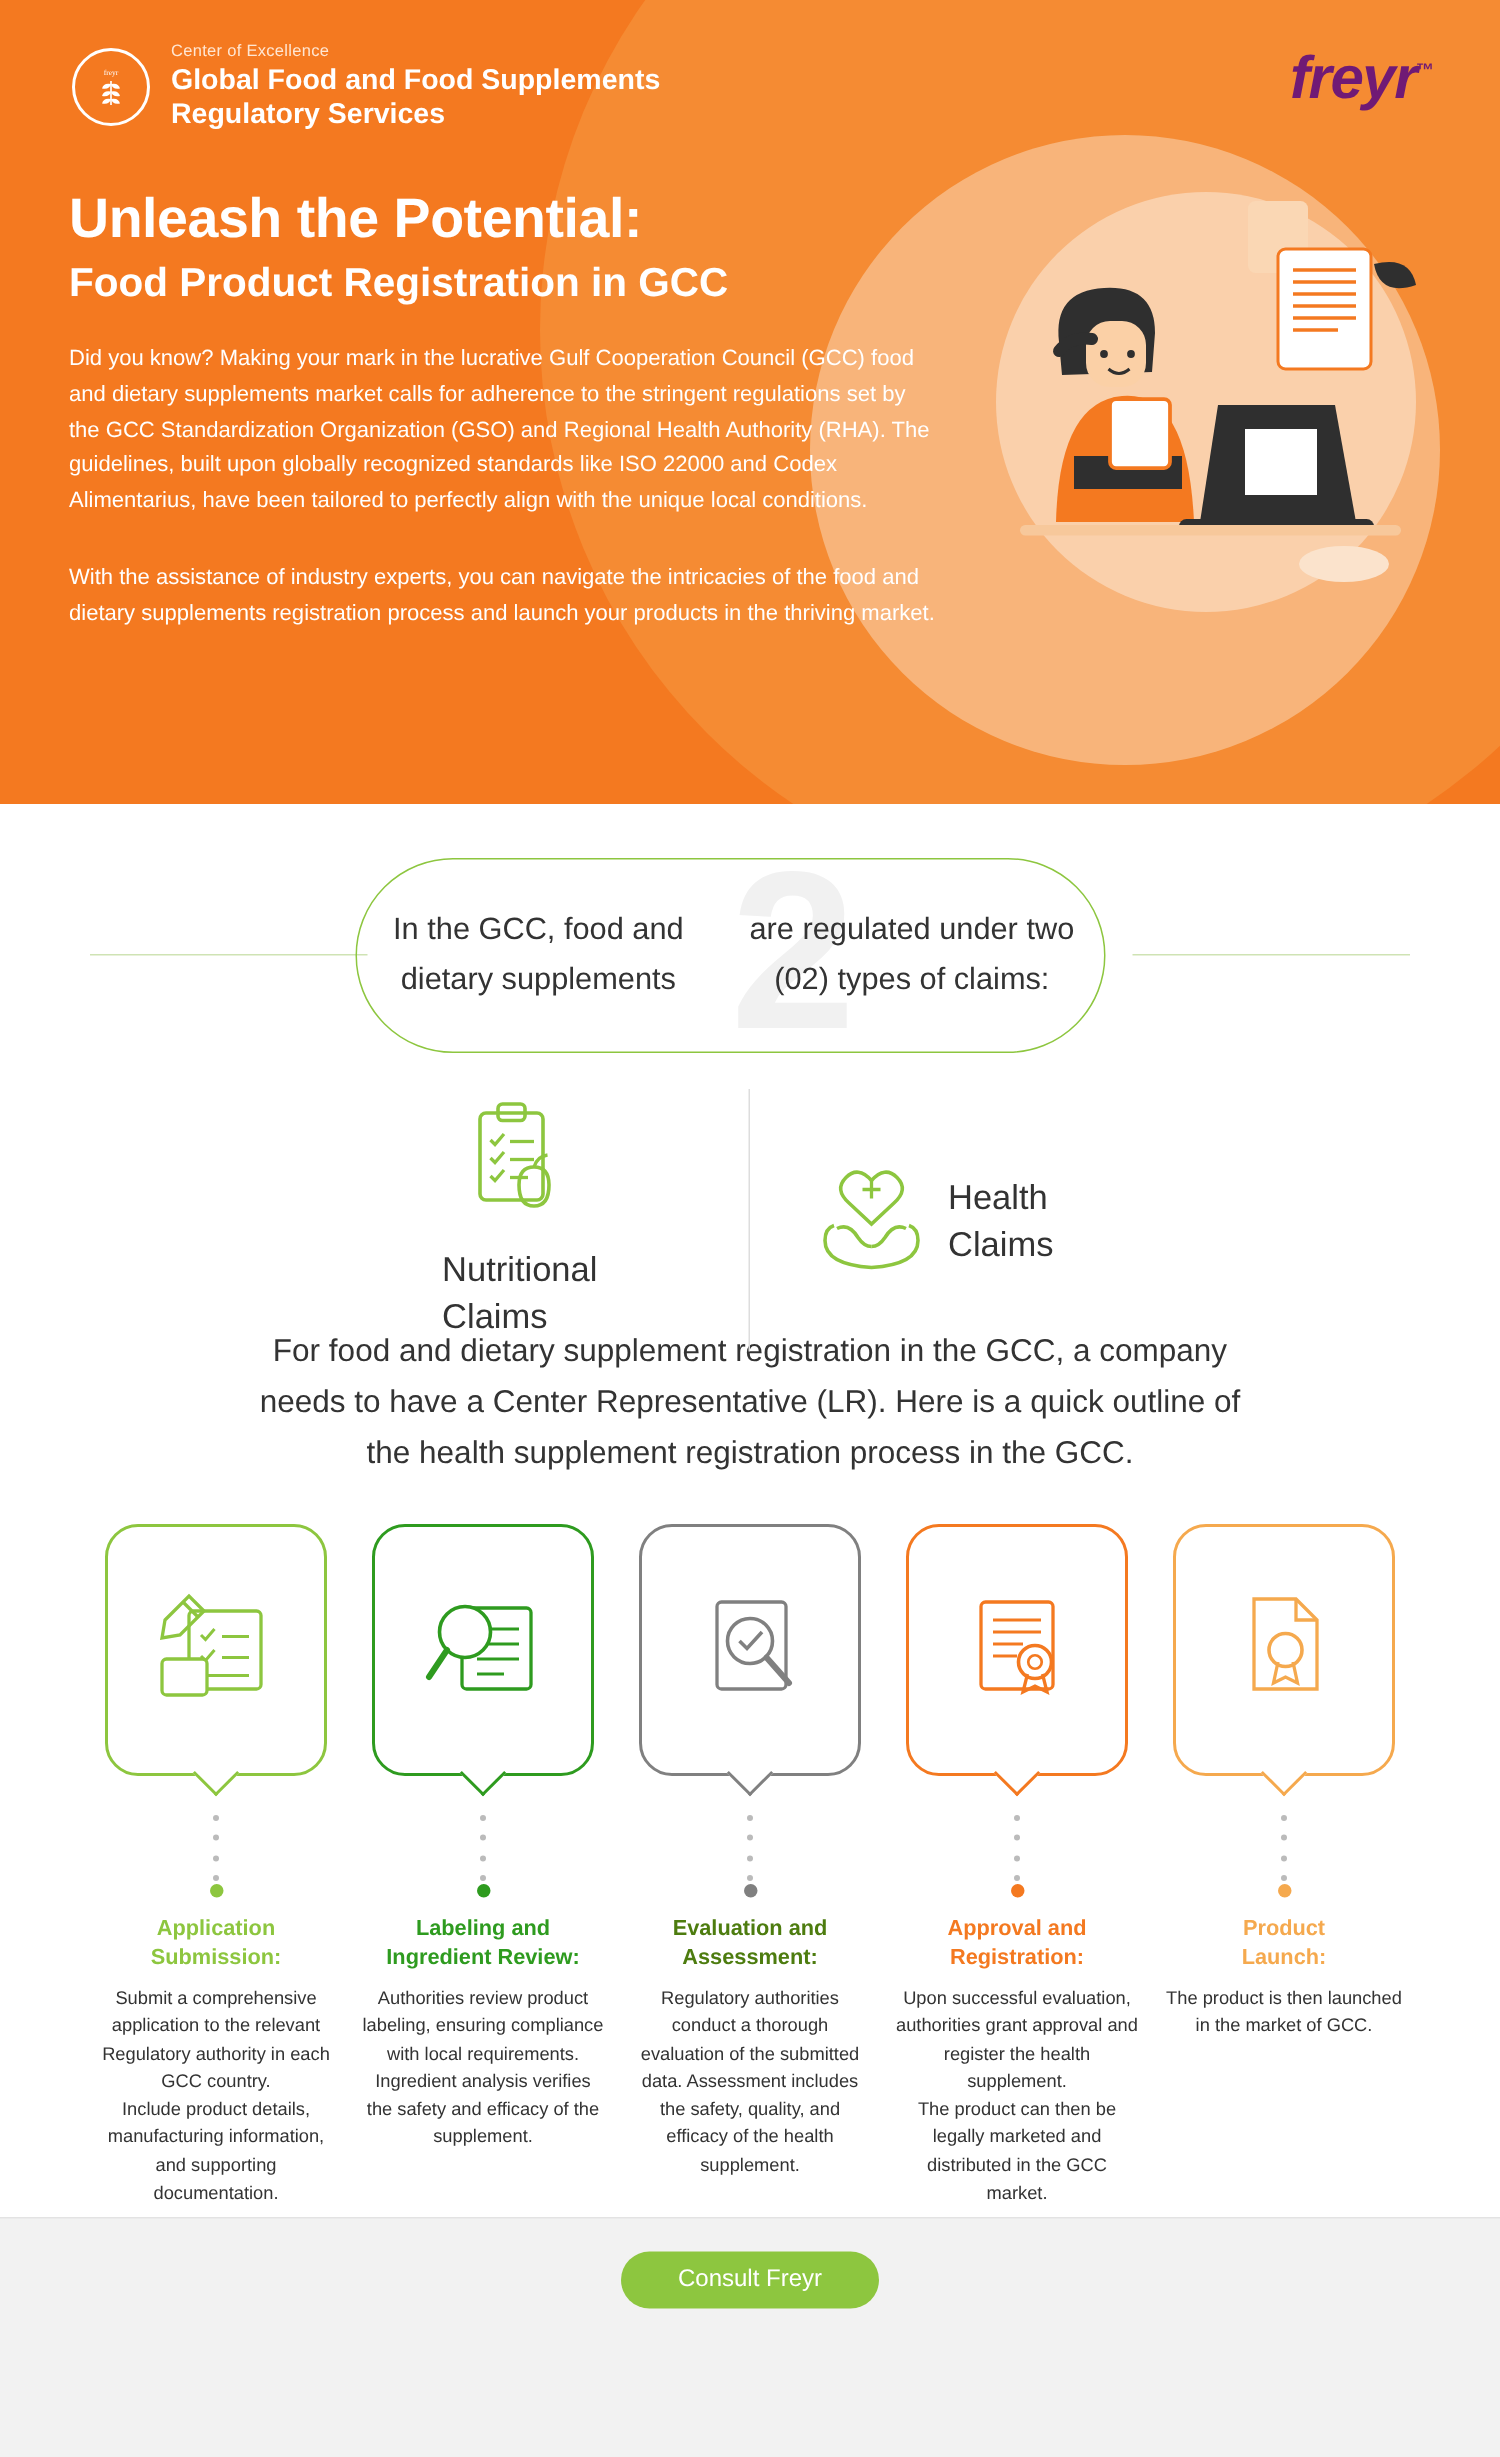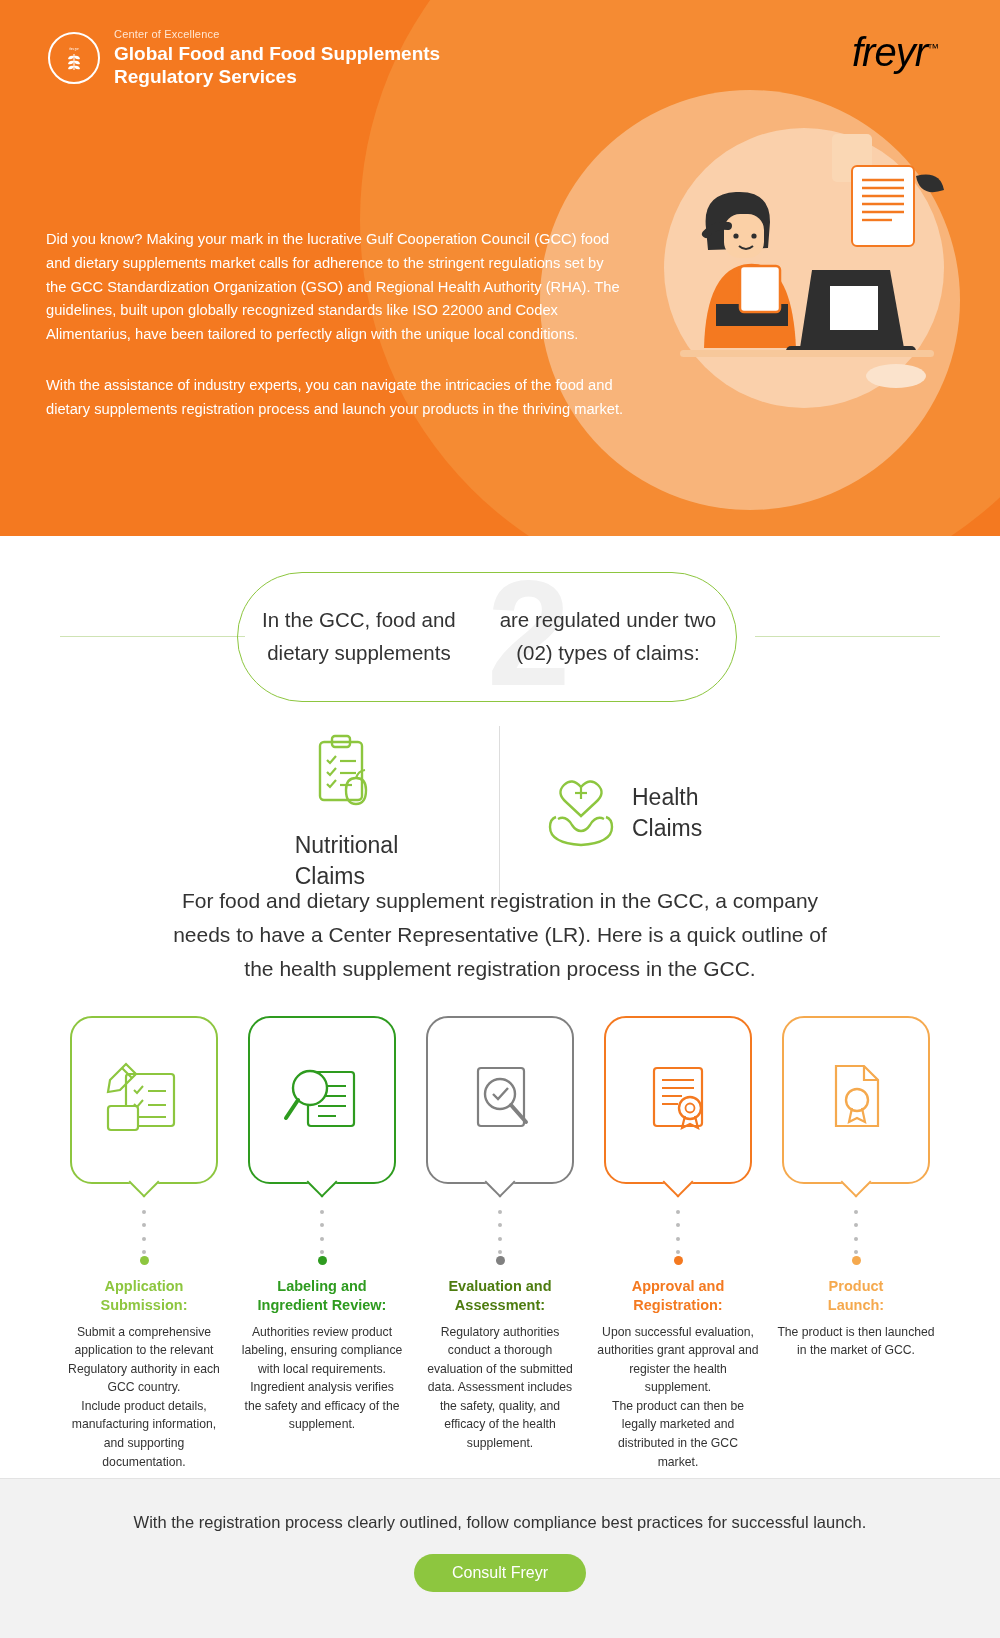--- a/index.html
+++ b/index.html
@@ -63,25 +63,25 @@
     margin-bottom: 2px;
   }
   .brand-text .line1, .brand-text .line2 {
     color: #ffffff;
     font-size: 19px;
     font-weight: bold;
     line-height: 1.22;
   }
   .freyr-logo {
     position: absolute;
-    right: 62px;
+    right: 45px;
     top: 30px;
-    color: #000000;
+    color: #701a75;
     font-size: 40px;
-    font-weight: normal;
+    font-weight: bold;
     font-style: italic;
     letter-spacing: -1px;
     z-index: 5;
   }
   .freyr-logo sup { font-size: 12px; font-style: normal; vertical-align: super; }
 
   .hero-title {
     position: absolute;
     left: 46px;
     top: 125px;
@@ -343,20 +343,24 @@
     </div>
     <div class="brand-text">
       <div class="coe">Center of Excellence</div>
       <div class="line1">Global Food and Food Supplements</div>
       <div class="line2">Regulatory Services</div>
     </div>
   </div>
 
   <div class="freyr-logo"><span>freyr</span><sup>™</sup></div>
 
+  <div class="hero-title">
+    <div class="t1">Unleash the Potential:</div>
+    <div class="t2">Food Product Registration in GCC</div>
+  </div>
 
   <div class="hero-p hero-p1">Did you know? Making your mark in the lucrative Gulf Cooperation Council (GCC) food and dietary supplements market calls for adherence to the stringent regulations set by the GCC Standardization Organization (GSO) and Regional Health Authority (RHA). The guidelines, built upon globally recognized standards like ISO 22000 and Codex Alimentarius, have been tailored to perfectly align with the unique local conditions.</div>
   <div class="hero-p hero-p2">With the assistance of industry experts, you can navigate the intricacies of the food and dietary supplements registration process and launch your products in the thriving market.</div>
 
   <div class="hero-illu">
     <svg width="320" height="300" viewBox="0 0 320 300">
       <circle cx="160" cy="150" r="140" fill="#FBE3CC" opacity="0.6"></circle>
 
       <rect x="188" y="16" width="40" height="48" rx="5" fill="#FAD7B4"></rect>
       <rect x="208" y="48" width="62" height="80" rx="5" fill="#fff" stroke="#F47920" stroke-width="2"></rect>
@@ -605,15 +609,14 @@
         <span>Product</span><br>
         <span>Launch:</span>
       </div>
       <div class="step-desc">The product is then launched in the market of GCC.</div>
     </div>
 
   </div>
 </div>
 
 <div class="footer">
-  <div class="footer-text">With the registration process clearly outlined, follow compliance best practices for successful launch.</div>
   <button class="cta">Consult Freyr</button>
 </div>
 
 </body></html>

